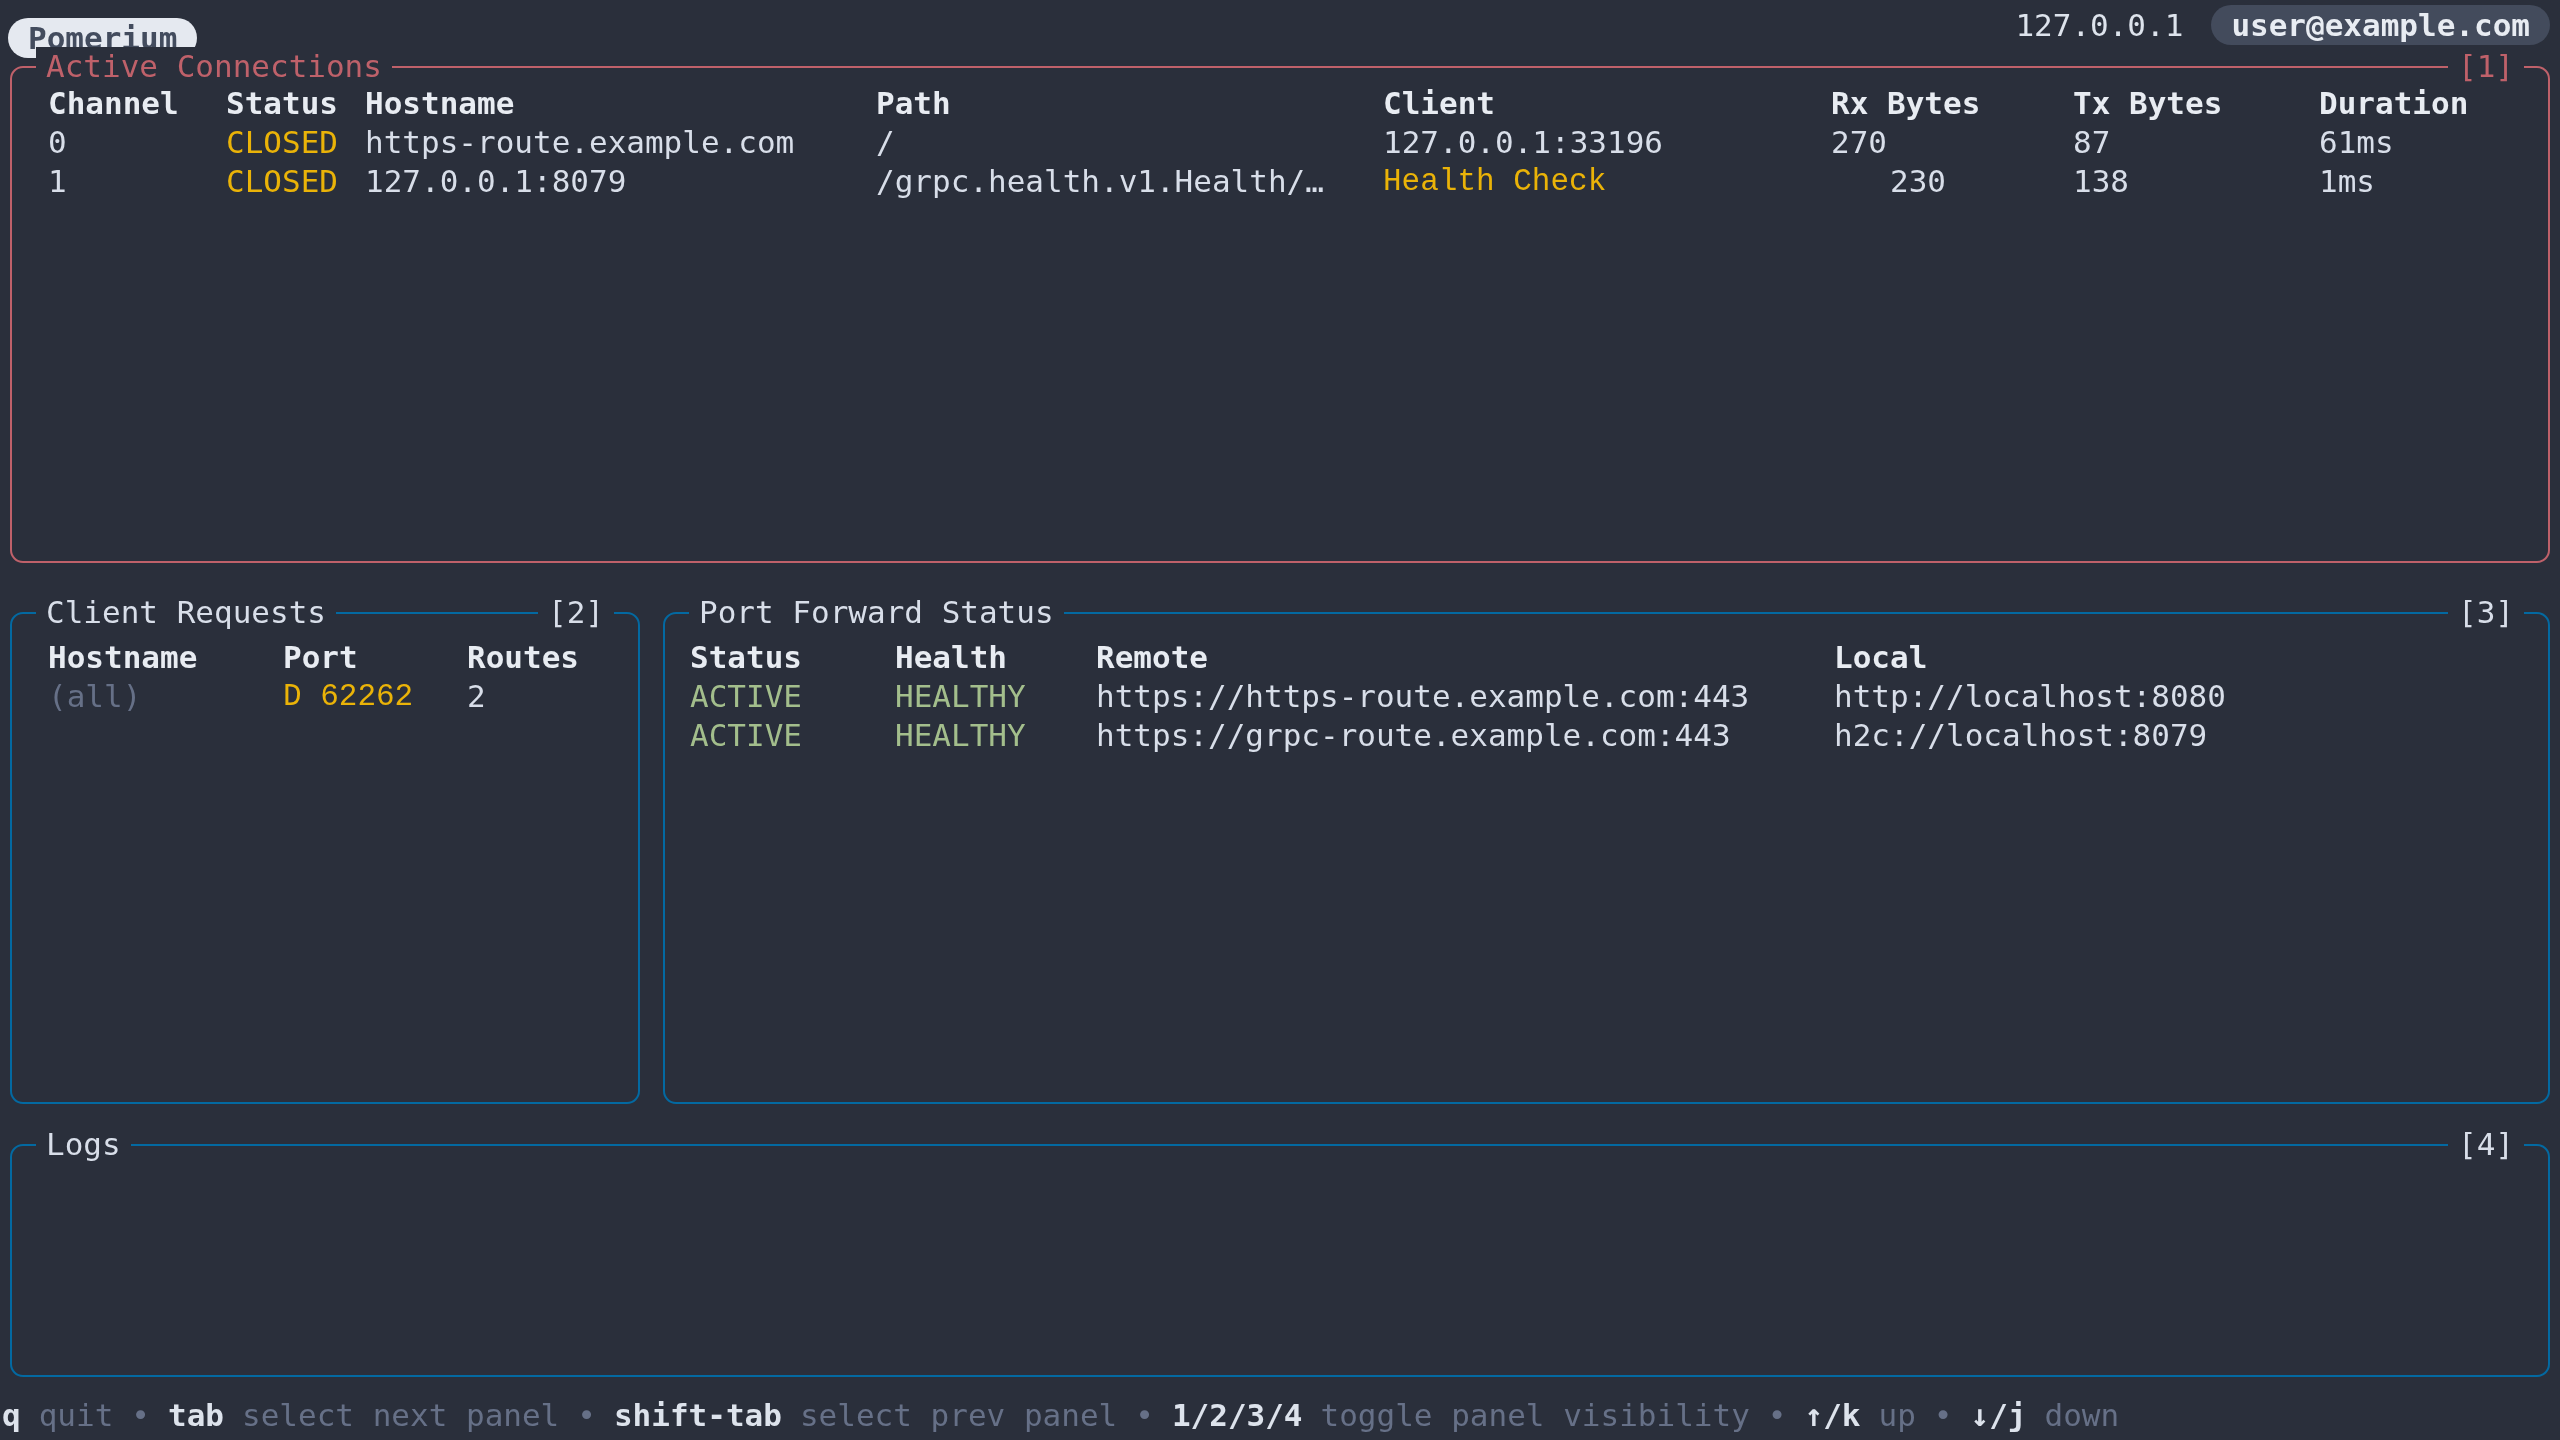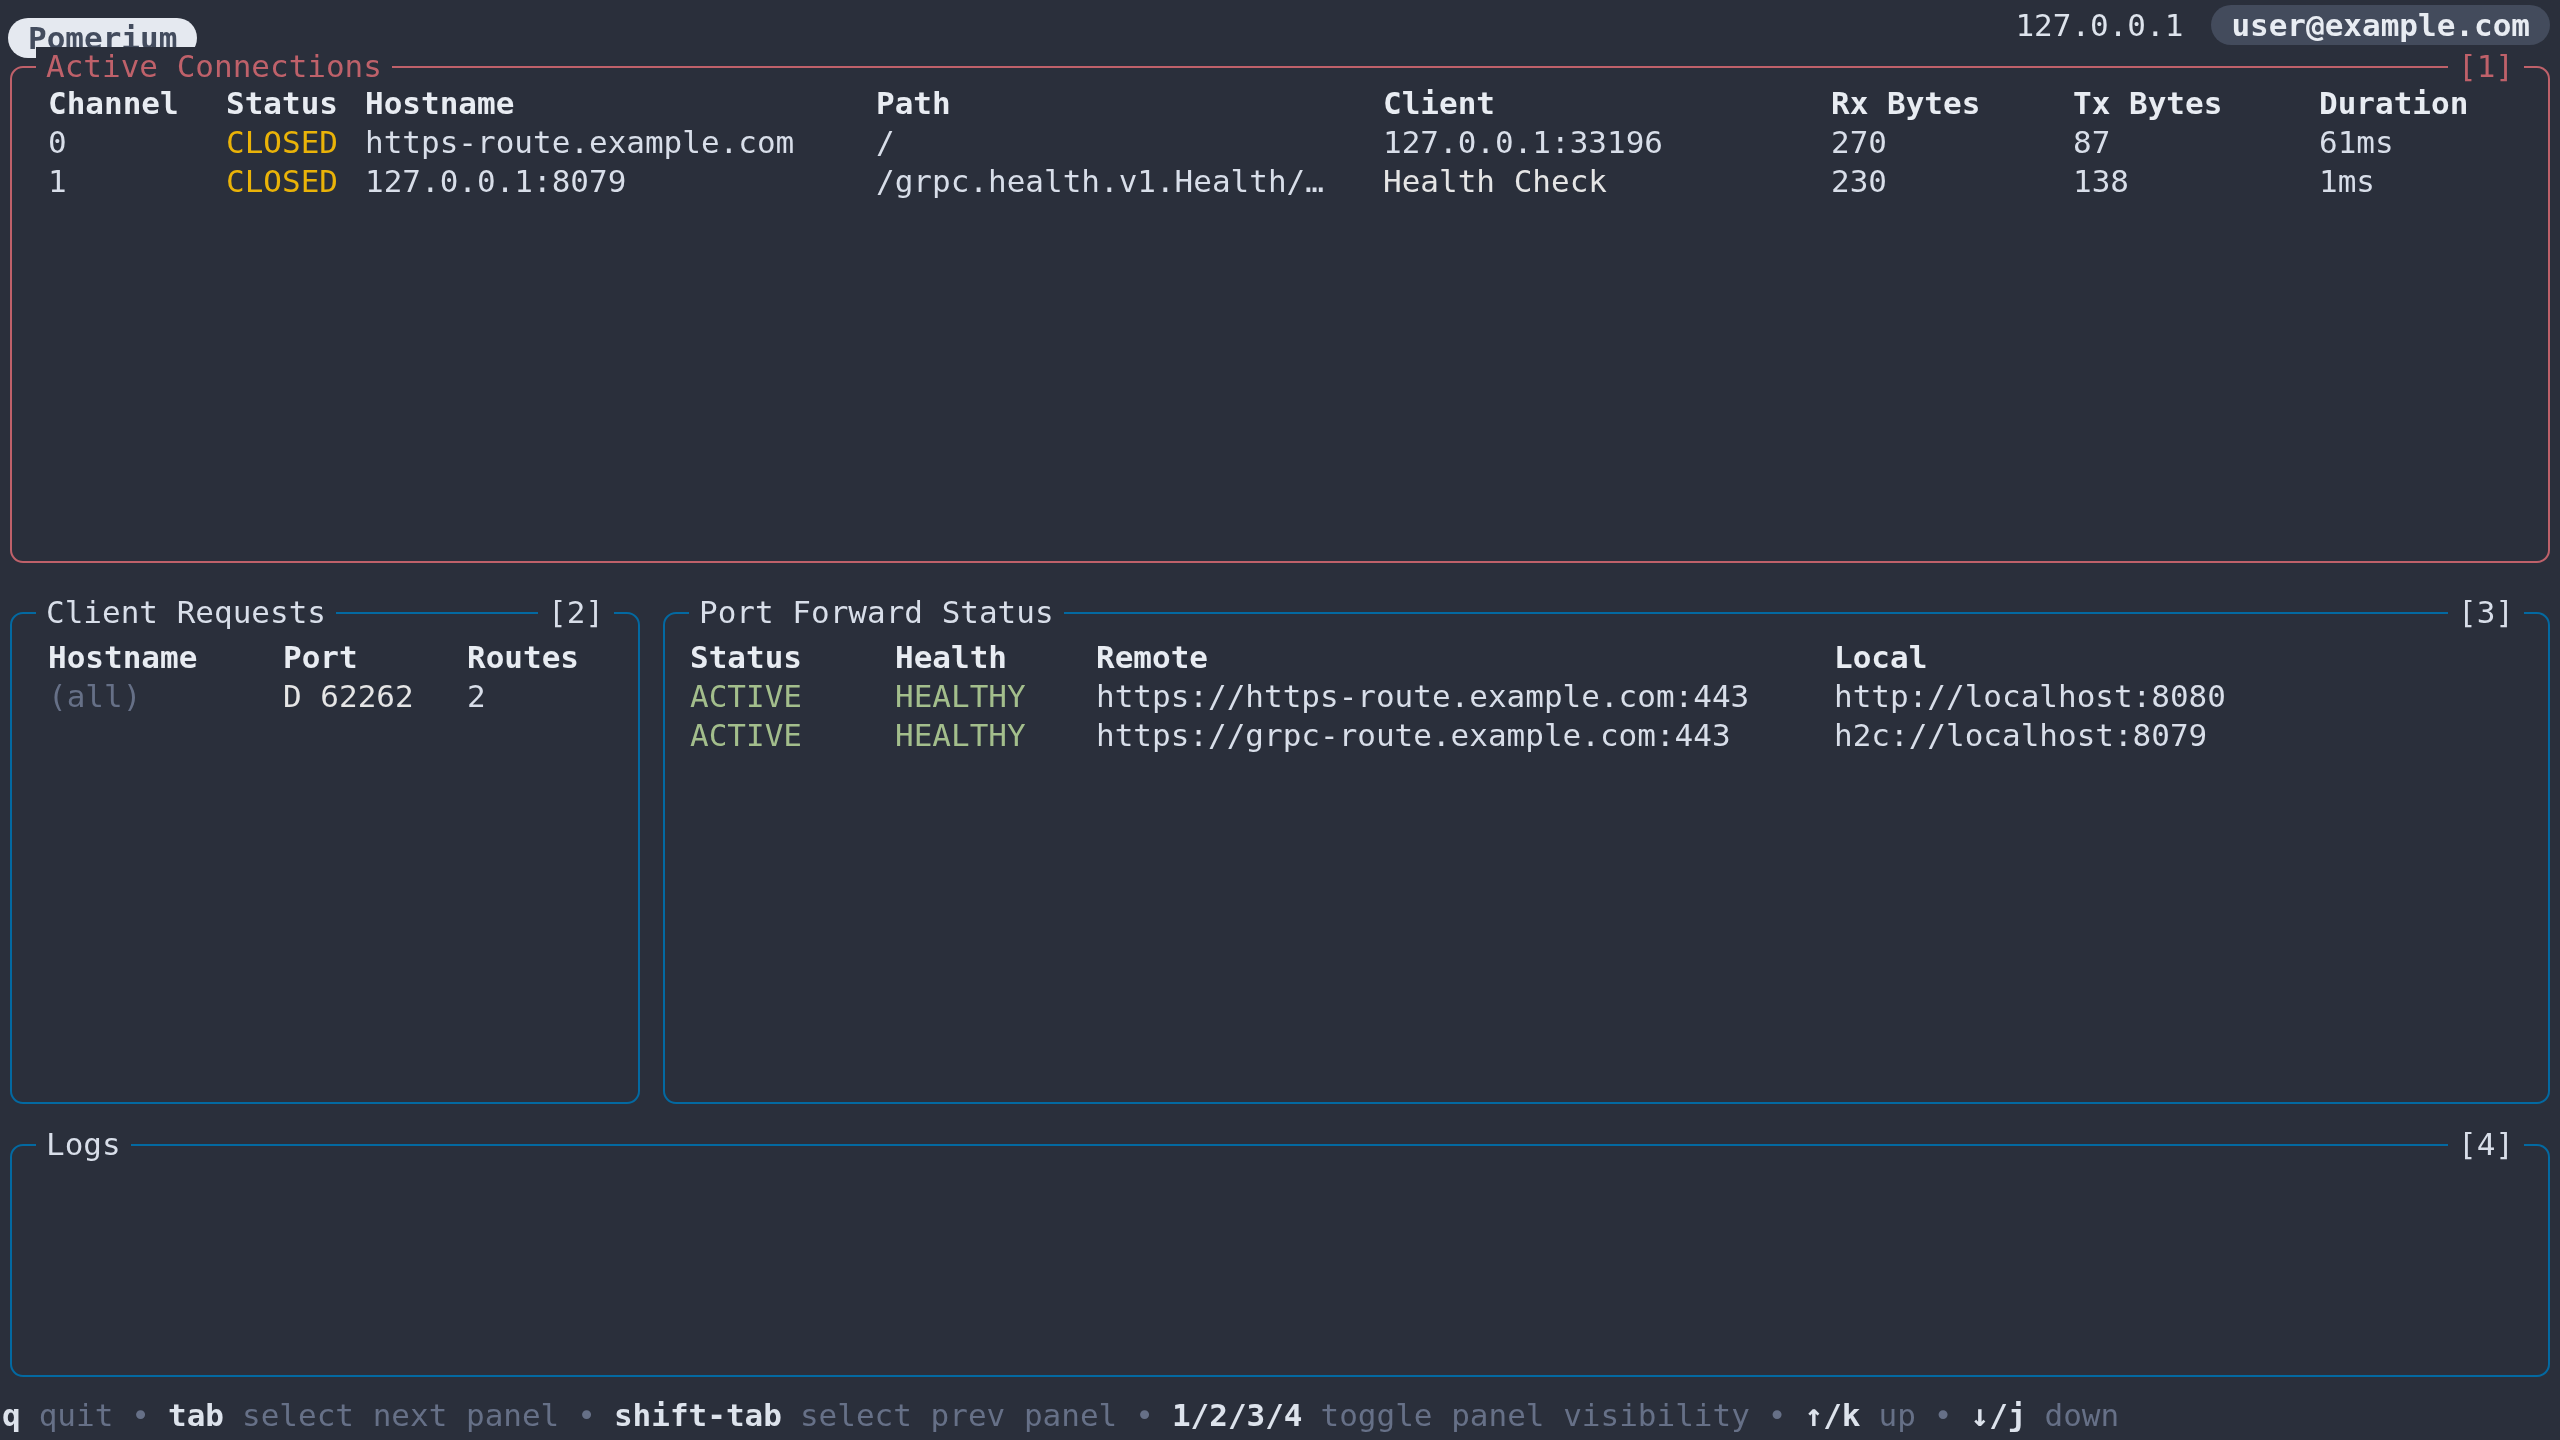--- a/index.html
+++ b/index.html
@@ -42,21 +42,21 @@
   .ptitle { left:24px; }
   .plabel { right:24px; }
   .panel.focused .ptitle, .panel.focused .plabel { color:#bf616a; }
 
   .row  { position:absolute; left:0; width:100%; height:39px; line-height:39px; white-space:pre; }
   .cell { position:absolute; top:0; line-height:39px; white-space:pre; }
   .hdr .cell { font-weight:bold; color:#e8ecf2; }
 
   .yellow { color:#eab308; }
   .green  { color:#a3be8c; }
-  .blue   { color:#e5e5e5; }
+  .blue   { color:#eab308;font-family:Liberation Mono, monospace; }
   .dim    { color:#667087; }
   .fg     { color:#d8dee9; }
 
   
   .footer {
     position:absolute; left:2px; top:1394px; width:2556px; height:42px;
     display:flex; align-items:center; column-gap:18px; white-space:pre;
   }
   .footer .key  { font-weight:bold; color:#dde3ec; }
   .footer .desc { color:#667087; }
@@ -102,21 +102,21 @@
       <span class="cell fg" style="left:2061px">87</span>
       <span class="cell fg" style="left:2307px">61ms</span>
     </div>
 
     <div class="row" style="top:94px">
       <span class="cell fg" style="left:36px">1</span>
       <span class="cell yellow" style="left:214px">CLOSED</span>
       <span class="cell fg" style="left:353px">127.0.0.1:8079</span>
       <span class="cell fg" style="left:864px">/grpc.health.v1.Health/…</span>
       <span class="cell blue" style="left:1371px">Health Check</span>
-      <span class="cell fg" style="left:1819px">230</span>
+      <span class="cell fg" style="left:1878px">230</span>
       <span class="cell fg" style="left:2061px">138</span>
       <span class="cell fg" style="left:2307px">1ms</span>
     </div>
   </section>
 
   <section class="panel" style="left:10px; top:612px; width:630px; height:492px;">
     <span class="ptitle">Client Requests</span>
     <span class="plabel">[2]</span>
 
     <div class="row hdr" style="top:24px">

